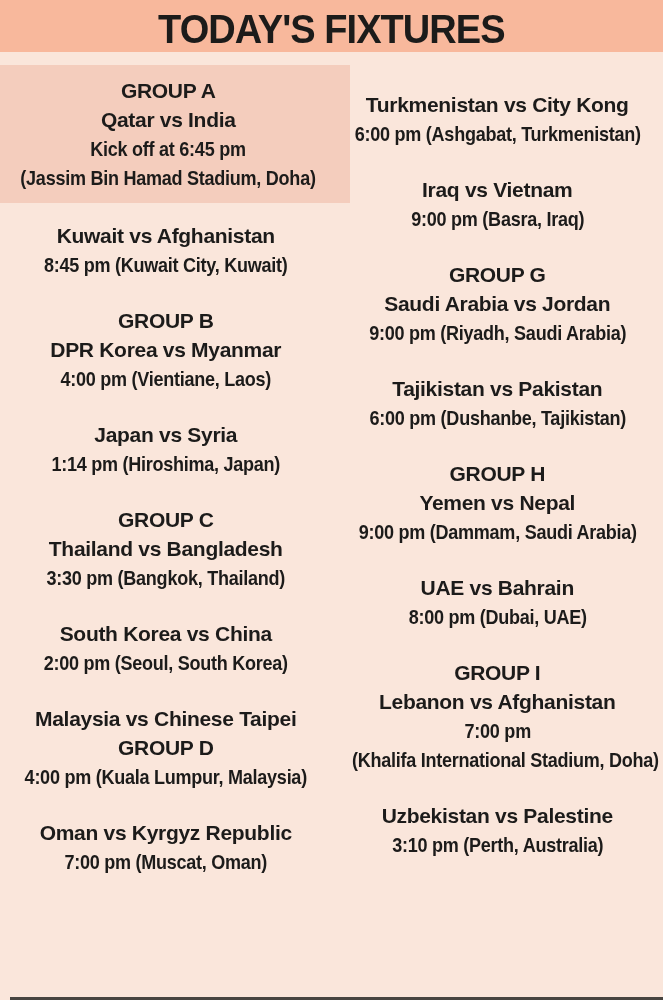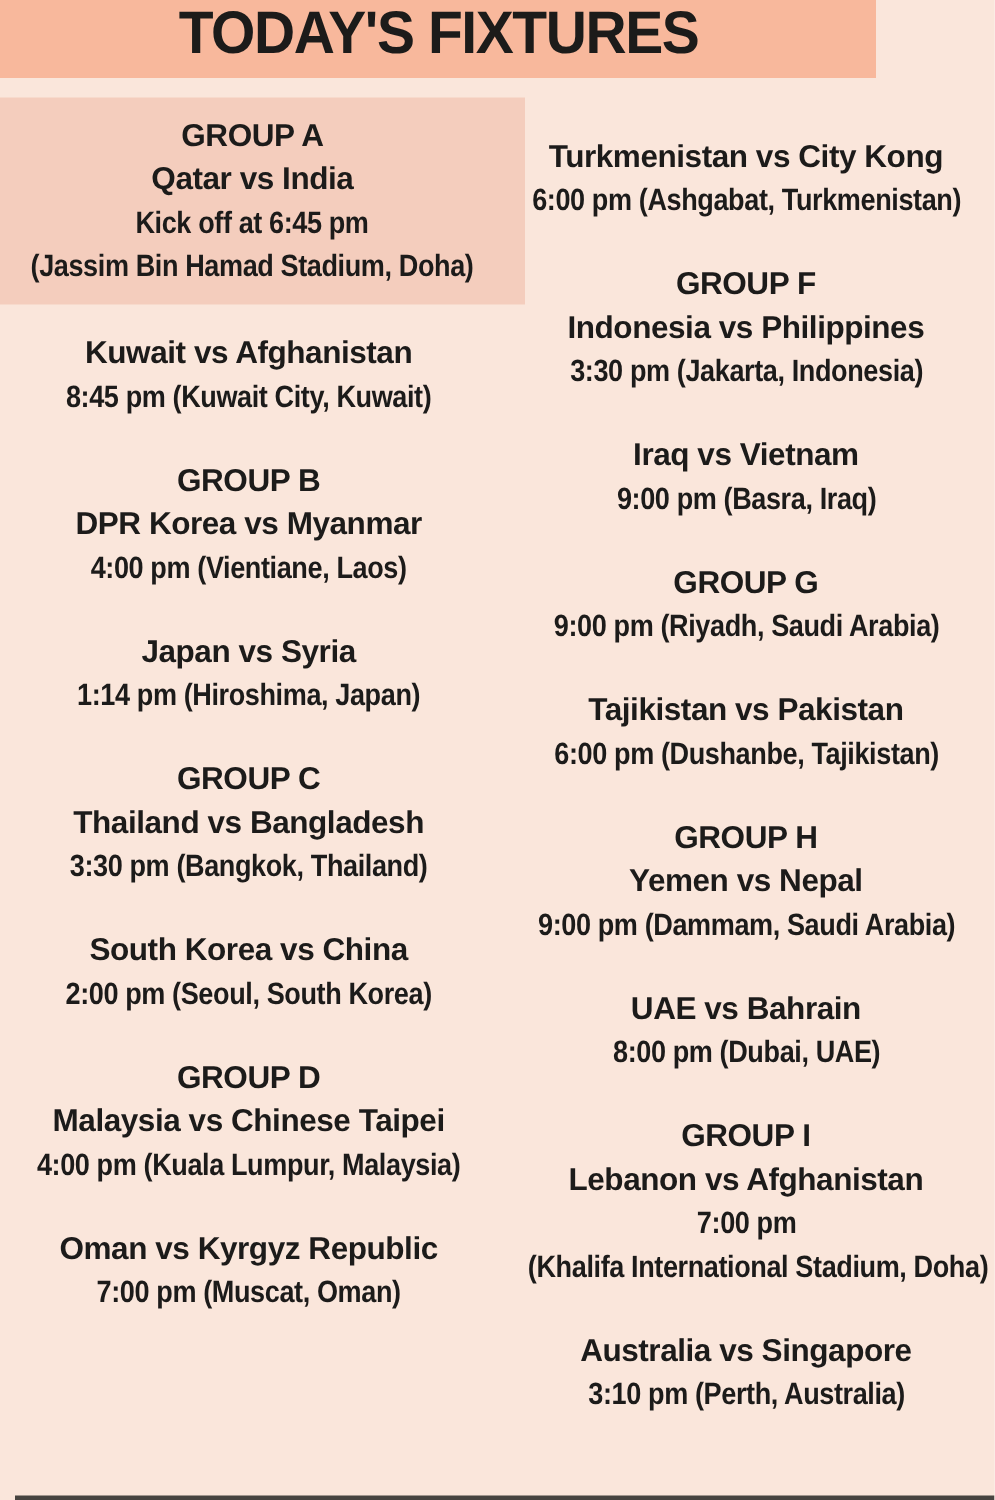--- a/index.html
+++ b/index.html
@@ -16,23 +16,23 @@
     font-family: "Liberation Sans", "DejaVu Sans", sans-serif;
   }
   .page {
     position: relative;
     width: 663px; height: 1000px;
     background: var(--bg);
     color: var(--ink);
     overflow: hidden;
   }
   .banner {
-    width: 584px; height: 52px;
+    width: 663px; height: 52px;
     background: var(--banner);
-    display: flex; align-items: flex-start; justify-content: center;
+    display: flex; align-items: flex-end; justify-content: center;
   }
   .banner h1 {
     margin: 0;
     font-size: 40px;
     font-weight: bold;
     letter-spacing: -1px;
     transform: scaleX(0.95);
     white-space: nowrap;
   }
   .columns {
@@ -110,45 +110,41 @@
         <div class="block">
           <div class="line group">GROUP C</div>
           <div class="line teams">Thailand vs Bangladesh</div>
           <div class="line detail">3:30 pm (Bangkok, Thailand)</div>
         </div>
         <div class="block">
           <div class="line teams">South Korea vs China</div>
           <div class="line detail">2:00 pm (Seoul, South Korea)</div>
         </div>
         <div class="block">
+          <div class="line teams">Malaysia vs Chinese Taipei</div>
           <div class="line group">GROUP D</div>
-          <div class="line teams">Malaysia vs Chinese Taipei</div>
           <div class="line detail">4:00 pm (Kuala Lumpur, Malaysia)</div>
         </div>
         <div class="block">
           <div class="line teams">Oman vs Kyrgyz Republic</div>
           <div class="line detail">7:00 pm (Muscat, Oman)</div>
         </div>
       </div>
     <div class="col col-right">
         <div class="block">
           <div class="line teams">Turkmenistan vs City Kong</div>
           <div class="line detail">6:00 pm (Ashgabat, Turkmenistan)</div>
         </div>
         <div class="block">
-          <div class="line group">GROUP F</div>
-          <div class="line teams">Indonesia vs Philippines</div>
-          <div class="line detail">3:30 pm (Jakarta, Indonesia)</div>
-        </div>
-        <div class="block">
           <div class="line teams">Iraq vs Vietnam</div>
           <div class="line detail">9:00 pm (Basra, Iraq)</div>
         </div>
         <div class="block">
           <div class="line group">GROUP G</div>
+          <div class="line teams">Saudi Arabia vs Jordan</div>
           <div class="line detail">9:00 pm (Riyadh, Saudi Arabia)</div>
         </div>
         <div class="block">
           <div class="line teams">Tajikistan vs Pakistan</div>
           <div class="line detail">6:00 pm (Dushanbe, Tajikistan)</div>
         </div>
         <div class="block">
           <div class="line group">GROUP H</div>
           <div class="line teams">Yemen vs Nepal</div>
           <div class="line detail">9:00 pm (Dammam, Saudi Arabia)</div>
@@ -157,19 +153,19 @@
           <div class="line teams">UAE vs Bahrain</div>
           <div class="line detail">8:00 pm (Dubai, UAE)</div>
         </div>
         <div class="block">
           <div class="line group">GROUP I</div>
           <div class="line teams">Lebanon vs Afghanistan</div>
           <div class="line detail">7:00 pm</div>
           <div class="line detail">(Khalifa International Stadium, Doha)</div>
         </div>
         <div class="block">
-          <div class="line teams">Australia vs Singapore</div>
+          <div class="line teams">Uzbekistan vs Palestine</div>
           <div class="line detail">3:10 pm (Perth, Australia)</div>
         </div>
       </div>
   </div>
   <div class="bottom-strip"></div>
 </div>
 
 </body></html>

